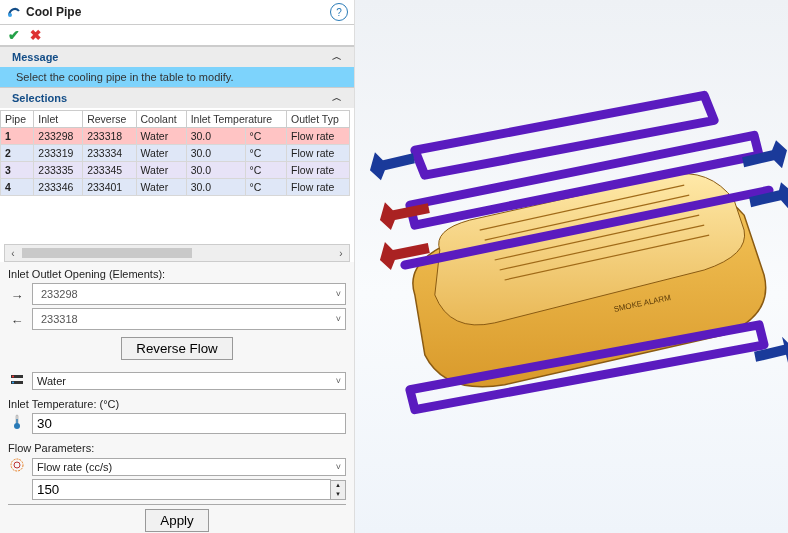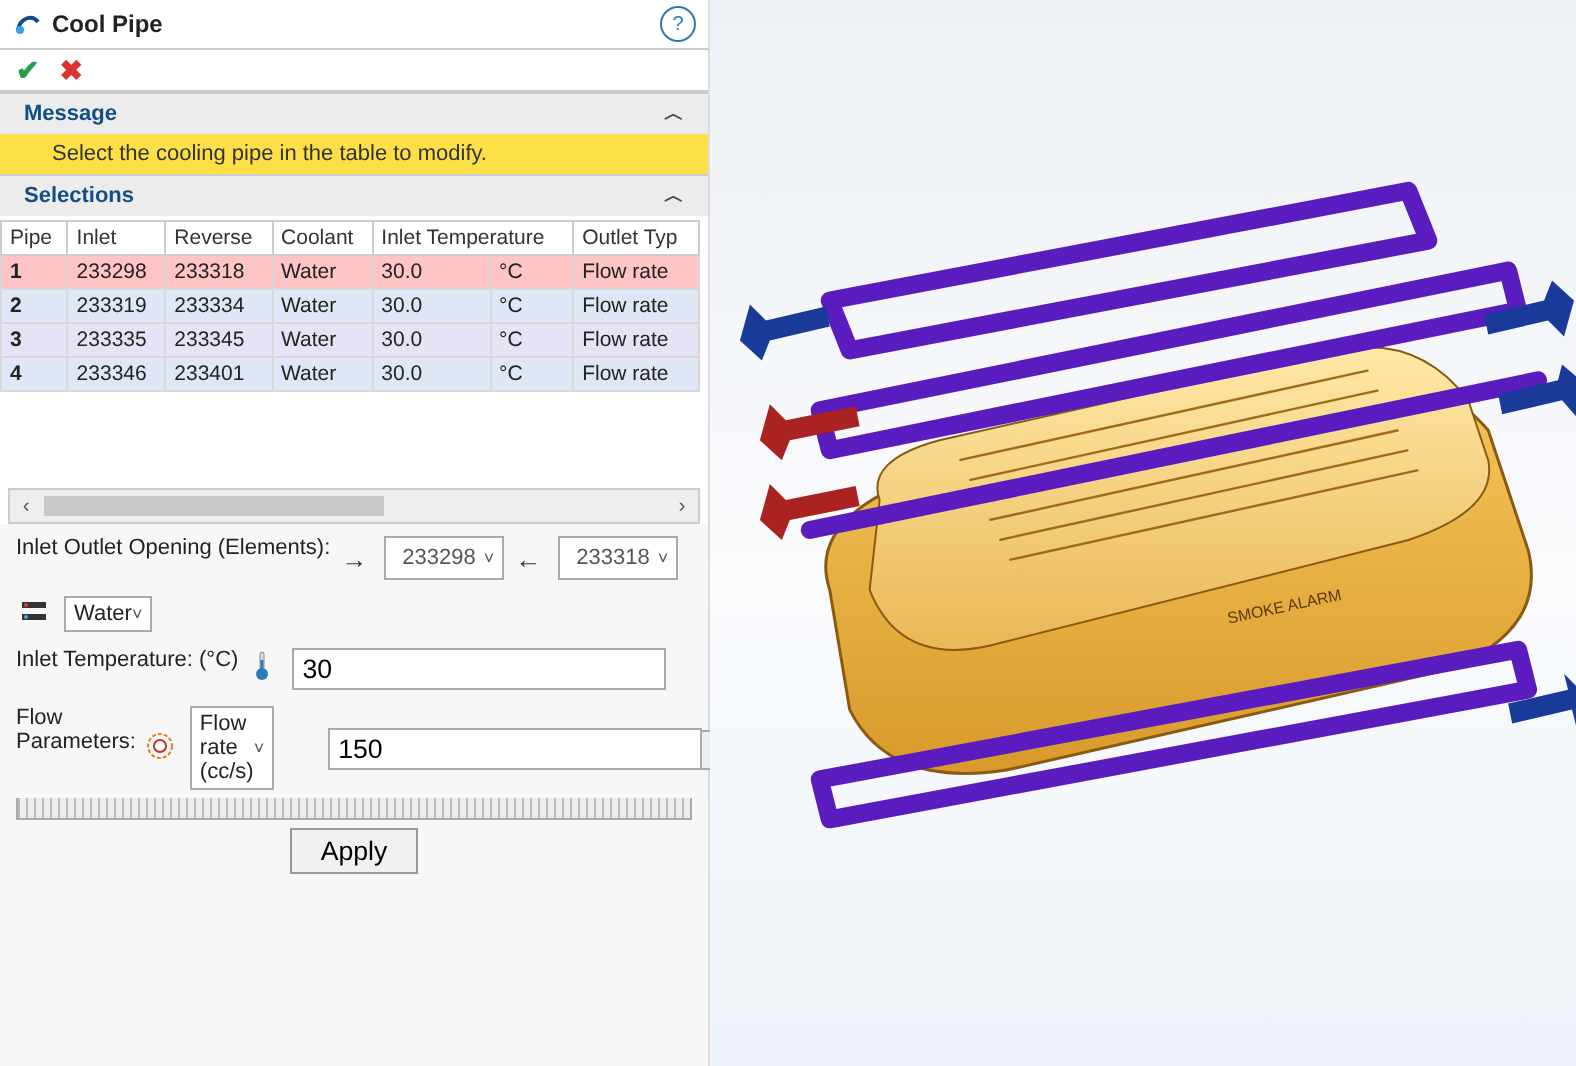--- a/index.html
+++ b/index.html
@@ -9,34 +9,34 @@
 .titlebar .ico{width:16px;height:16px;margin-right:4px;display:flex;align-items:center;justify-content:center}
 .titlebar .ttl{font-weight:bold;flex:1;font-size:12px}
 .help{width:16px;height:16px;border:1px solid #2a7bb7;border-radius:50%;color:#2a7bb7;font-size:10px;display:flex;align-items:center;justify-content:center;cursor:pointer}
 .okbar{display:flex;align-items:center;padding:2px 8px;background:#fff;border-bottom:1px solid #ccc;gap:10px}
 .okbar .chk{color:#24a148;font-size:14px;cursor:pointer;font-weight:bold}
 .okbar .x{color:#d33;font-size:14px;cursor:pointer;font-weight:bold}
 .section{border-top:1px solid #ccc}
 .sechead{display:flex;align-items:center;padding:3px 12px;background:#ececec;font-weight:600;color:#134d87}
 .sechead .lbl{flex:1}
 .sechead .chev{color:#444;font-size:10px}
-.msgbody{background:#fde047;padding:4px 26px;color:#333}
+.msgbody{background:#7dd3fc;padding:4px 16px;color:#333}
 .tablewrap{background:#fff;padding:2px 0 0 0}
 table.pipes{border-collapse:collapse;width:350px;font-size:10.5px}
 table.pipes th{background:#fff;border:1px solid #ccc;padding:2px 4px;text-align:left;font-weight:400;color:#333}
 table.pipes td{border:1px solid #d7d7d7;padding:2px 4px}
 .row-sel td{background:#ffc4c4}
 .row-a td{background:#e7e3f7}
 .row-b td{background:#dfe7f7}
 .pipes td:first-child{font-weight:bold}
 .hscroll{display:flex;align-items:center;height:16px;background:#eee;border:1px solid #ccc;margin:48px 4px 2px 4px}
 .hscroll .lar,.hscroll .rar{width:16px;text-align:center;color:#555;font-size:10px;cursor:pointer}
 .hscroll .thumb{height:10px;background:#c9c9c9;margin:0 1px;width:170px}
 .hscroll .track{flex:1}
-.fld{padding:4px 8px;display:flex;flex-direction:row;gap:3px}
+.fld{padding:4px 8px;display:flex;flex-direction:column;gap:3px}
 .fld .lbl{color:#222}
 .row{display:flex;align-items:center;gap:6px}
 .row .ic{width:18px;text-align:center;color:#333;font-size:13px}
 .input,.select{flex:1;border:1px solid #aaa;padding:2px 4px;background:#fff;font:11px inherit}
 .input.disabled{background:#eee;color:#555}
 .select{display:flex;align-items:center;justify-content:space-between}
 .select .ar{font-size:9px;color:#555}
 .btn{border:1px solid #999;background:#f1f1f1;padding:3px 14px;cursor:pointer;font:11px inherit}
 .center{display:flex;justify-content:center;padding:4px}
 .spin{display:flex;align-items:flex-end}
@@ -149,20 +149,23 @@
             <span class="ar">˅</span>
           </div>
       </div>
       <div class="row">
         <span class="ic">←</span>
         <div class="select">
             <span class="input disabled" style="border:none;background:transparent">233318</span>
             <span class="ar">˅</span>
           </div>
       </div>
+      <div class="center">
+          <button class="btn">Reverse Flow</button>
+        </div>
     </div>
 
     <div class="fld">
       <div class="row">
         <span class="ic">
           <svg width="14" height="14" viewBox="0 0 14 14">
               <rect x="1" y="2" width="12" height="3" fill="#333"></rect>
               <rect x="1" y="8" width="12" height="3" fill="#333"></rect>
               <circle cx="3" cy="3.5" r="1" fill="#f33"></circle>
               <circle cx="3" cy="9.5" r="1" fill="#3af"></circle>

